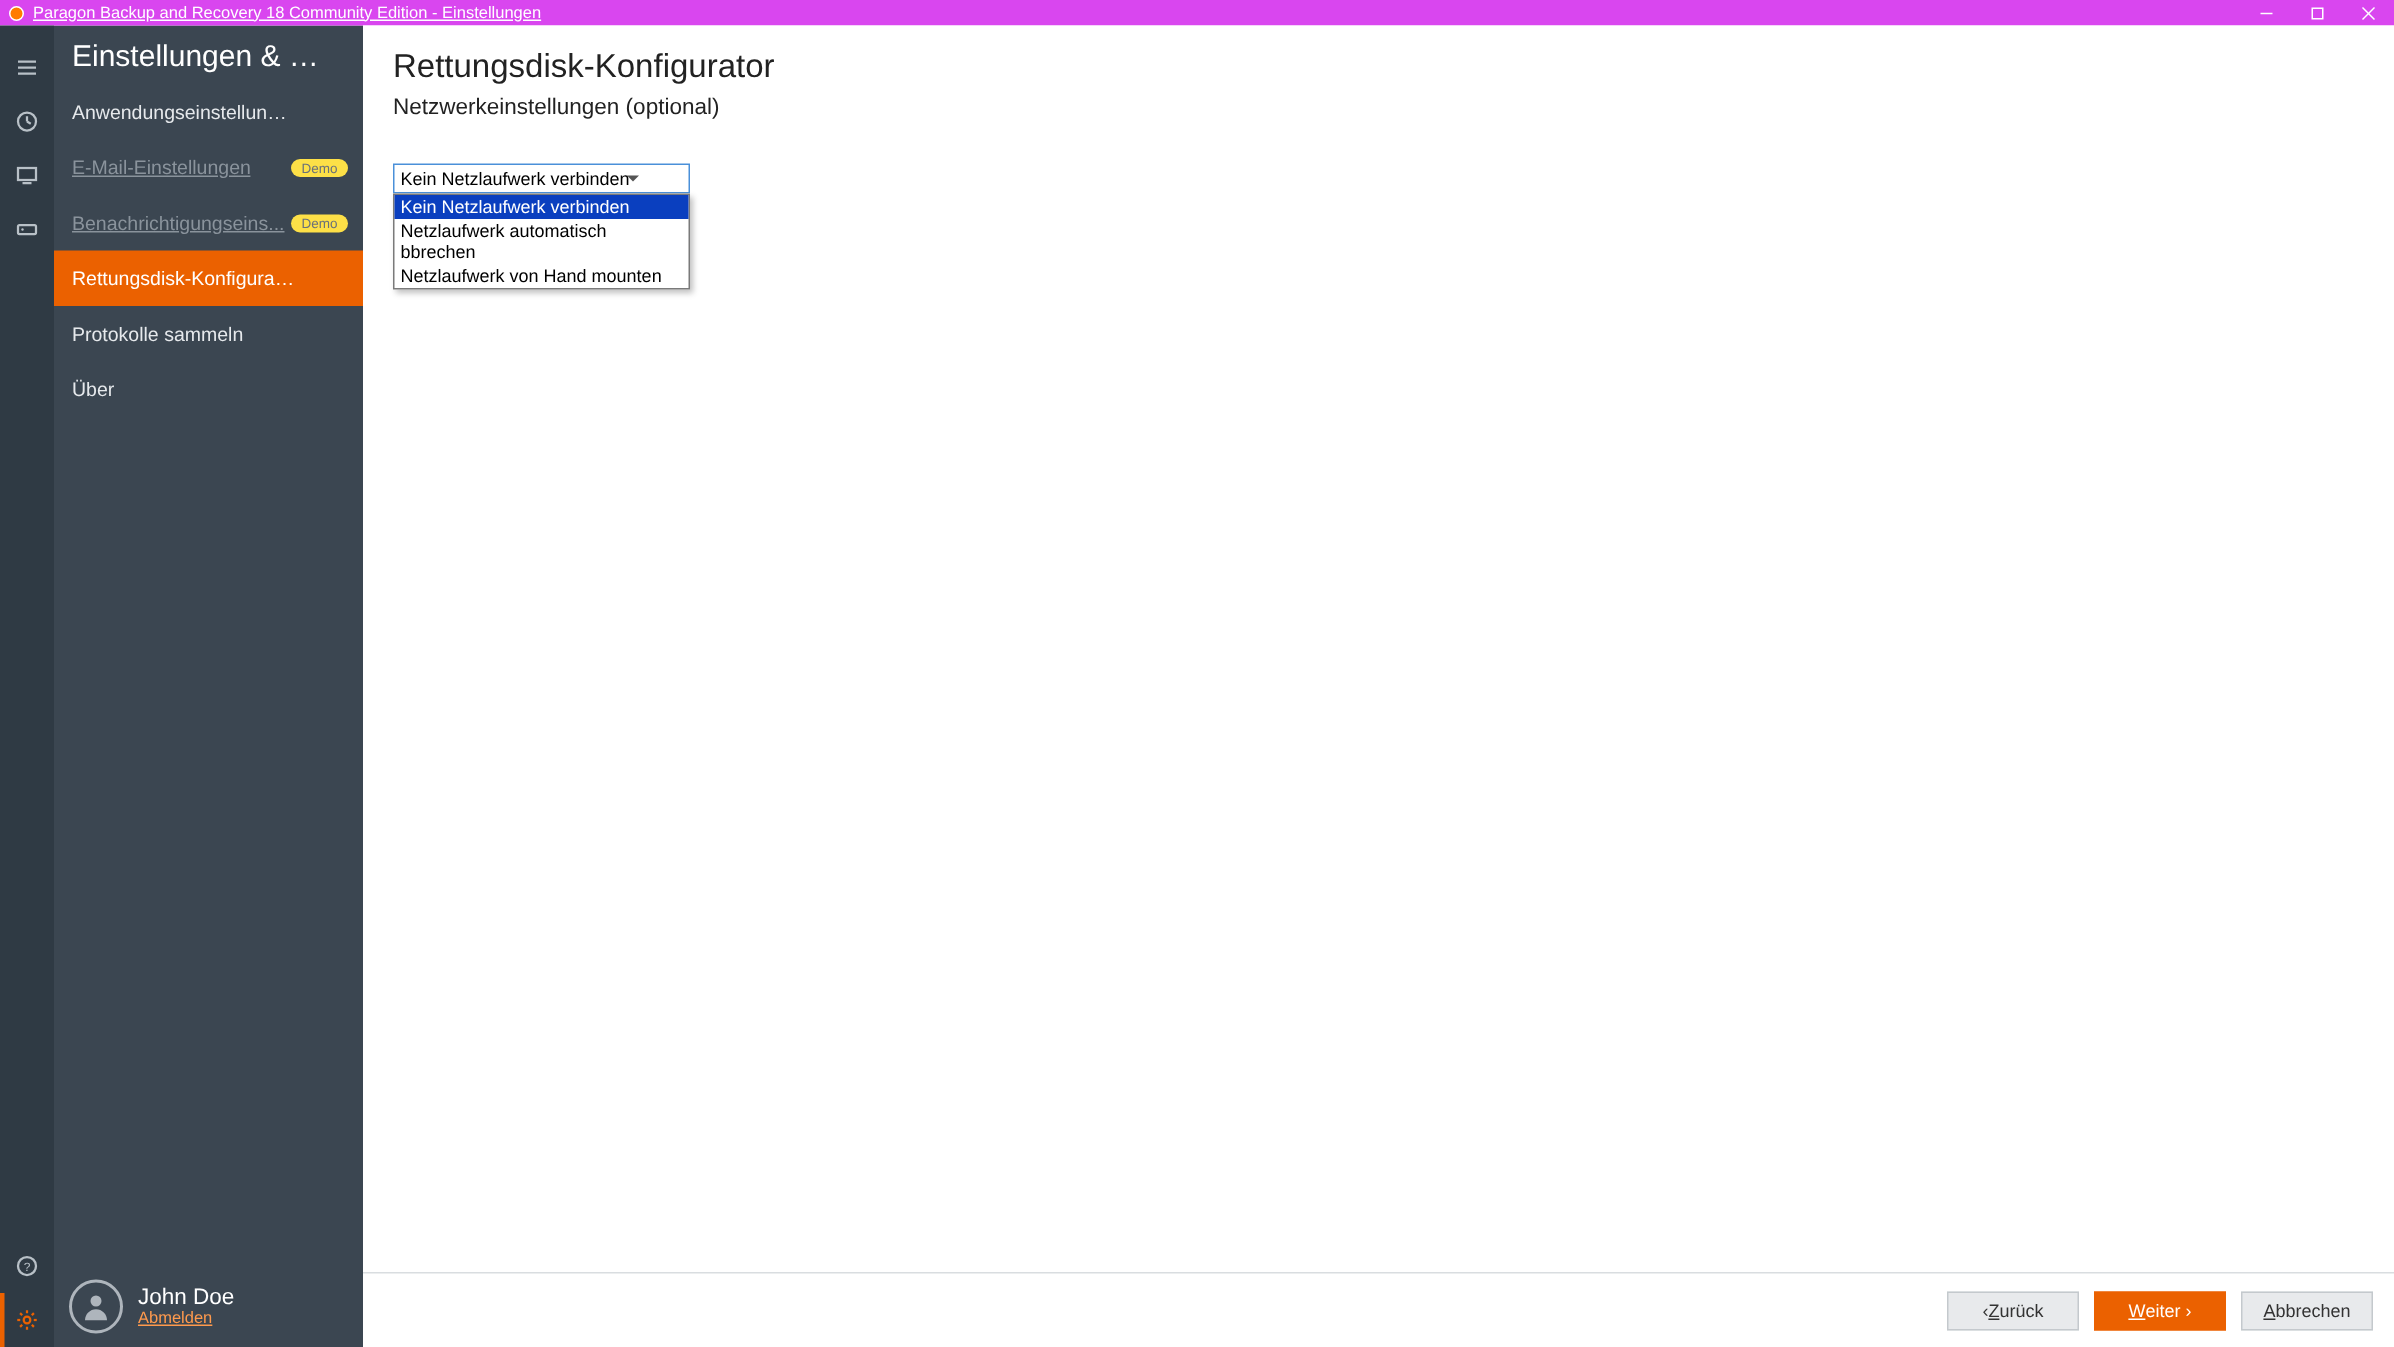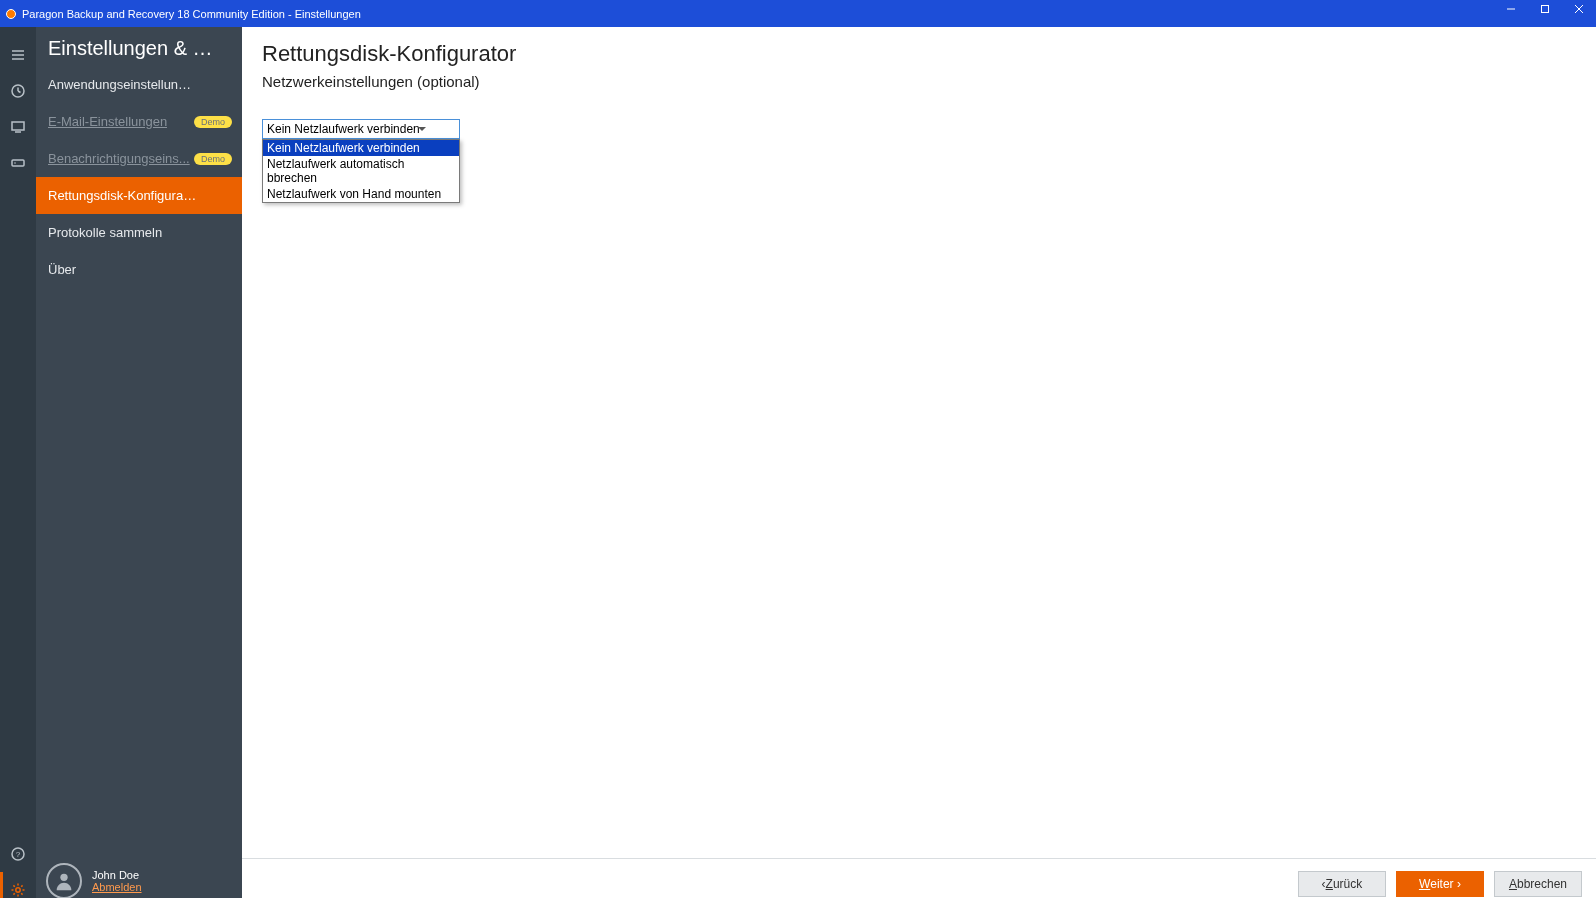--- a/index.html
+++ b/index.html
@@ -1,17 +1,17 @@
 <!DOCTYPE html>
 <html><head>
 <meta charset="utf-8">
 <style>
   * { box-sizing: border-box; margin: 0; padding: 0; }
   html, body { width: 1596px; height: 898px; font-family: "Segoe UI", Arial, sans-serif; overflow: hidden; background: #fff; }
-  .titlebar { height: 27px; background: #1d4ed8; color: #fff; display: flex; align-items: center; padding-left: 6px; font-size: 11px; position: relative; }
+  .titlebar { height: 17px; background: #d946ef; color: #fff; display: flex; align-items: center; padding-left: 6px; font-size: 11px; position: relative; text-decoration: underline; }
   .titlebar .app-icon { width: 10px; height: 10px; border-radius: 50%; background: #ff7b00; margin-right: 6px; border: 1px solid #fff; }
   .titlebar .win-controls { position: absolute; right: 0; top: 0; height: 17px; display: flex; }
   .titlebar .win-btn { width: 34px; height: 17px; display: flex; align-items: center; justify-content: center; font-size: 11px; color: #fff; cursor: pointer; }
   .titlebar .win-btn svg { width: 10px; height: 10px; }
   .body { display: flex; height: 881px; }
   .iconbar { width: 36px; background: #2f3a44; display: flex; flex-direction: column; align-items: center; padding-top: 10px; position: relative; }
   .iconbar .ib-item { width: 36px; height: 36px; display: flex; align-items: center; justify-content: center; color: #b8c0c7; cursor: pointer; }
   .iconbar .ib-item svg { width: 16px; height: 16px; }
   .iconbar .bottom { position: absolute; bottom: 0; left: 0; width: 36px; }
   .iconbar .gear-item { position: relative; }
@@ -21,21 +21,21 @@
   .sidebar .sb-item { height: 37px; display: flex; align-items: center; padding: 0 12px; font-size: 13px; color: #e6e9ec; cursor: pointer; position: relative; }
   .sidebar .sb-item.muted { color: #8a939c; text-decoration: underline; }
   .sidebar .sb-item.active { background: #eb6100; color: #fff; }
   .sidebar .sb-item .demo-badge { position: absolute; right: 10px; top: 50%; transform: translateY(-50%); background: #fde047; color: #6a7179; font-size: 9px; border-radius: 8px; padding: 1px 7px; }
   .sidebar .sb-item .label { white-space: nowrap; overflow: hidden; text-overflow: ellipsis; max-width: 150px; }
   .sidebar .spacer { flex: 1; }
   .sidebar .user { height: 55px; display: flex; align-items: center; padding: 0 10px; border-top: 0; }
   .sidebar .avatar { width: 36px; height: 36px; border: 2px solid #aeb5bc; border-radius: 50%; display: flex; align-items: center; justify-content: center; margin-right: 10px; }
   .sidebar .avatar svg { width: 22px; height: 22px; fill:#aeb5bc; }
   .sidebar .user-meta { display: flex; flex-direction: column; }
-  .sidebar .user-name { font-size: 11px; color: #fff; }
+  .sidebar .user-name { font-size: 15px; color: #fff; }
   .sidebar .user-logout { font-size: 11px; color: #ff9a4d; text-decoration: underline; cursor: pointer; }
   .main { flex: 1; position: relative; background: #fff; }
   .content { padding: 14px 20px; }
   .content h1 { font-size: 22px; font-weight: 400; color: #222; margin-bottom: 6px; }
   .content h2 { font-size: 15px; font-weight: 400; color: #222; margin-bottom: 29px; }
   .content .field-label { font-size: 12px; color: #222; margin-bottom: 4px; }
   .select-wrap { position: relative; width: 169px; }
   .select-box { width: 198px; height: 20px; border: 1px solid #4a90d9; background: #fff; font-size: 12px; padding: 1px 18px 1px 4px; cursor: pointer; display:flex; align-items:center; }
   .select-box .caret { position: absolute; right: 3px; top: 3px; width: 12px; height: 14px; display:flex; align-items:center; justify-content:center; }
   .select-box .caret svg { width:8px; height:8px; }

